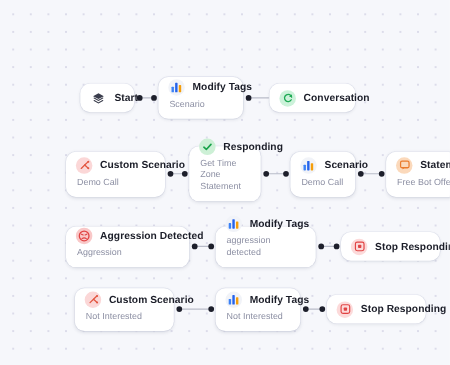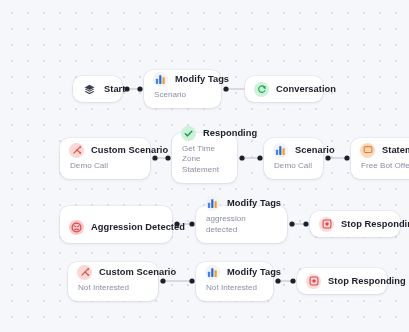--- a/index.html
+++ b/index.html
@@ -242,20 +242,21 @@
         <div class="node-head">
           <span class="ic ic-aggression">
             <svg width="11" height="11" viewBox="0 0 14 14">
               <circle cx="7" cy="7" r="5.6" fill="none" stroke="#e04343" stroke-width="1.5"></circle>
               <path d="M3.9 4.9 L5.9 5.9 M10.1 4.9 L8.1 5.9" stroke="#e04343" stroke-width="1.3" stroke-linecap="round"></path>
               <path d="M4.5 10.1 Q7 8.2 9.5 10.1" fill="none" stroke="#e04343" stroke-width="1.4" stroke-linecap="round"></path>
             </svg>
           </span>
           <span class="node-title">Aggression Detected</span>
         </div>
+        <div class="node-sub">Aggression</div>
       </div>
       <div class="node" style="left: 196px; top: 206px; width: 91px; height: 37px;">
         <div class="node-head">
           <span class="ic ic-tags">
             <svg width="11" height="11" viewBox="0 0 12 12">
               <rect x="1" y="5.2" width="2.4" height="5.6" rx="0.6" fill="#3b82f6"></rect>
               <rect x="4.6" y="1.4" width="2.4" height="9.4" rx="0.6" fill="#2563eb"></rect>
               <rect x="8.2" y="3.6" width="2.4" height="7.2" rx="0.6" fill="#f59e0b"></rect>
             </svg>
           </span>

